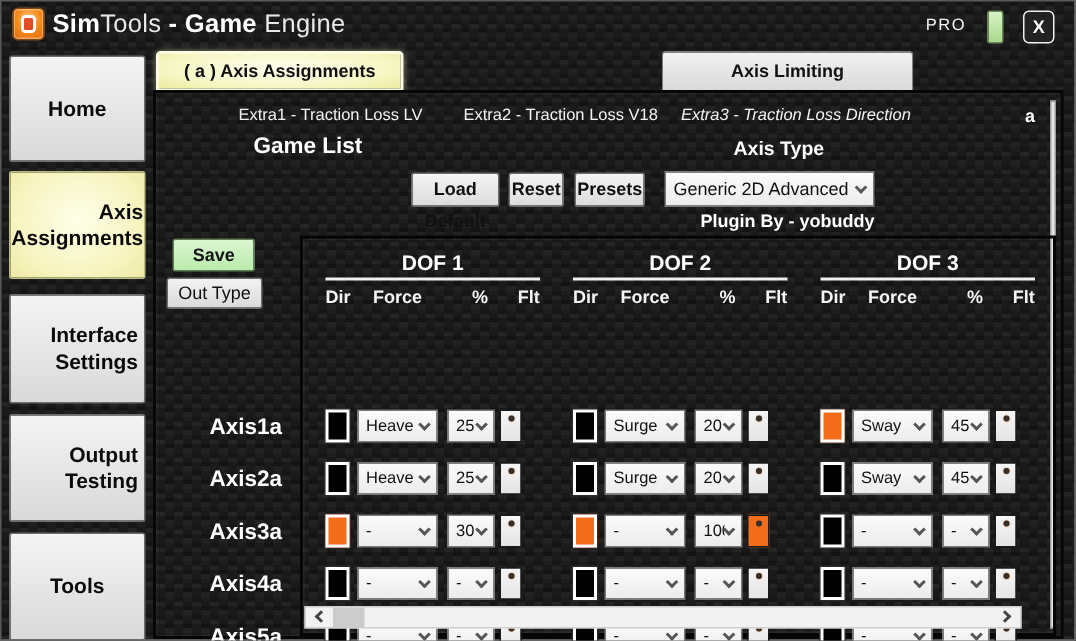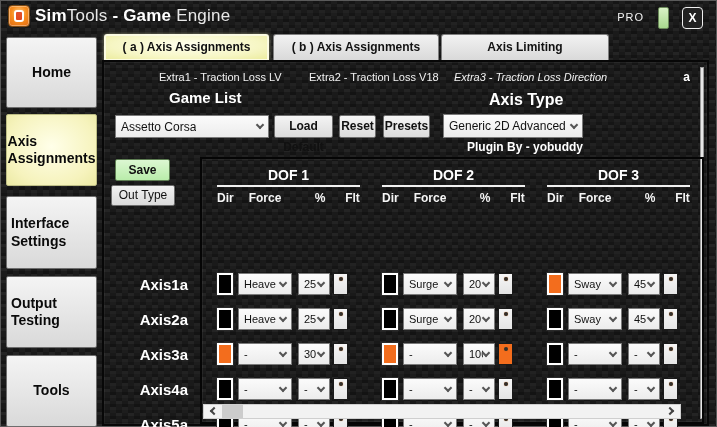--- a/index.html
+++ b/index.html
@@ -41,40 +41,40 @@
   .tab { position:absolute; top:33px; height:27px; text-align:center; font-size:12px; font-weight:bold;
     color:#111; line-height:25px; background:linear-gradient(180deg,#f2f2f2,#d8d8d8);
     border:1px solid #7e7e7e; border-bottom:none; border-radius:3px 3px 0 0; }
   .tab.active { background:radial-gradient(ellipse at 50% 40%, #ffffee 0%, #f6f6c4 65%, #ecec9f 100%);
     border:2px solid #fbfbe2; box-shadow:0 0 4px rgba(255,255,200,.5); line-height:23px; }
   #tab-a { left:103px; width:165px; } #tab-b { left:272px; width:166px; } #tab-c { left:440px; width:168px; }
 
   
   .side-btn { position:absolute; left:5px; width:91px; background:linear-gradient(180deg,#f4f4f4,#d9d9d9);
     border:1px solid #6d6d6d; border-radius:2px; color:#0a0a0a; font-weight:bold; font-size:14px;
-    display:flex; align-items:center; justify-content:center; text-align:left; line-height:1.25; padding:4px; }
+    display:flex; align-items:center; justify-content:center; text-align:right; line-height:1.25; padding:4px; }
   .side-btn.active { background:radial-gradient(ellipse at 50% 45%, #ffffe9 0%, #f6f3bd 70%, #eceaa4 100%);
     border:1px solid #bdbd85; }
   #side-home { top:36px; height:71px; } #side-axis { top:113px; height:72px; }
   #side-interface { top:195px; height:73px; } #side-output { top:275px; height:72px; }
   #side-tools { top:354px; height:72px; }
 
   
   .panel { position:absolute; left:101px; top:59px; width:607px; height:366px;
     border:2px solid #070707; box-shadow:inset 0 0 0 1px rgba(255,255,255,.05); }
   .extras { position:absolute; top:9px; left:0; width:100%; font-size:11px; color:#f2f2f2; }
   .extras span { position:absolute; white-space:nowrap; }
   #extra1 { left:55px; } #extra2 { left:205px; } #extra3 { left:350px;font-style:italic; }
   .corner-a { position:absolute; right:17px; top:8px; font-size:12px; font-weight:bold; color:#fff; }
   .right-strip { position:absolute; right:3px; top:5px; width:4px; height:352px;
     background:#e6e6e6; border:1px solid #9a9a9a; }
 
   .section-label { position:absolute; color:#fff; font-weight:bold; white-space:nowrap; }
   #game-list-label { left:65px; top:27px; font-size:15px; }
-  #axis-type-label { left:385px; top:29px; font-size:16px; }
+  #axis-type-label { left:385px; top:29px; font-size:13px; }
 
   .combo { height:23px; background:linear-gradient(180deg,#fbfbfb,#ececec); border:1px solid #7a7a7a;
     display:flex; align-items:center; justify-content:space-between; padding:0 5px; color:#111; font-size:12px; }
   .combo-val { overflow:hidden; white-space:nowrap; }
   .chev { width:6px; height:6px; border-right:2px solid #555; border-bottom:2px solid #555;
     transform:rotate(45deg); margin-top:-3px; flex:0 0 auto; }
 
   #game-combo { position:absolute; left:11px; top:53px; width:154px; }
   #axis-type-combo { position:absolute; left:339px; top:52px; width:140px; height:24px; }
 
@@ -143,45 +143,40 @@
     <div class="app-icon">
         <div class="glyph"></div>
       </div>
     <div class="app-title"><span class="b" style="white-space:pre">Sim</span><span class="l" style="white-space:pre">Tools</span><span class="b" style="white-space:pre"> - </span><span class="b" style="white-space:pre">Game</span><span class="l" style="white-space:pre"> Engine</span></div>
     <div class="pro-label">PRO</div>
     <div class="min-btn"></div>
     <div class="close-btn">X</div>
   </div>
 
   <div class="tab active" id="tab-a">( a ) Axis Assignments</div>
-  <div class="tab" id="tab-b">( b ) Axis Assignments</div>
   <div class="tab" id="tab-c">Axis Limiting</div>
 
   <div class="side-btn" id="side-home">Home</div>
   <div class="side-btn active" id="side-axis">Axis Assignments</div>
   <div class="side-btn" id="side-interface">Interface Settings</div>
   <div class="side-btn" id="side-output">Output Testing</div>
   <div class="side-btn" id="side-tools">Tools</div>
 
   <div class="panel carbon">
     <div class="extras">
       <span id="extra1">Extra1 - Traction Loss LV</span>
       <span id="extra2">Extra2 - Traction Loss V18</span>
       <span id="extra3">Extra3 - Traction Loss Direction</span>
     </div>
     <div class="corner-a">a</div>
     <div class="right-strip"></div>
 
     <div class="section-label" id="game-list-label">Game List</div>
     <div class="section-label" id="axis-type-label">Axis Type</div>
 
-    <div class="combo" id="game-combo">
-      <span class="combo-val">Assetto Corsa</span>
-      <span class="chev"></span>
-    </div>
     <div class="push-btn" id="btn-load-default">Load Default</div>
     <div class="push-btn" id="btn-reset">Reset</div>
     <div class="push-btn" id="btn-presets">Presets</div>
     <div class="combo" id="axis-type-combo">
       <span class="combo-val">Generic 2D Advanced</span>
       <span class="chev"></span>
     </div>
     <div id="plugin-by">Plugin By - yobuddy</div>
 
     <div id="btn-save">Save</div>

